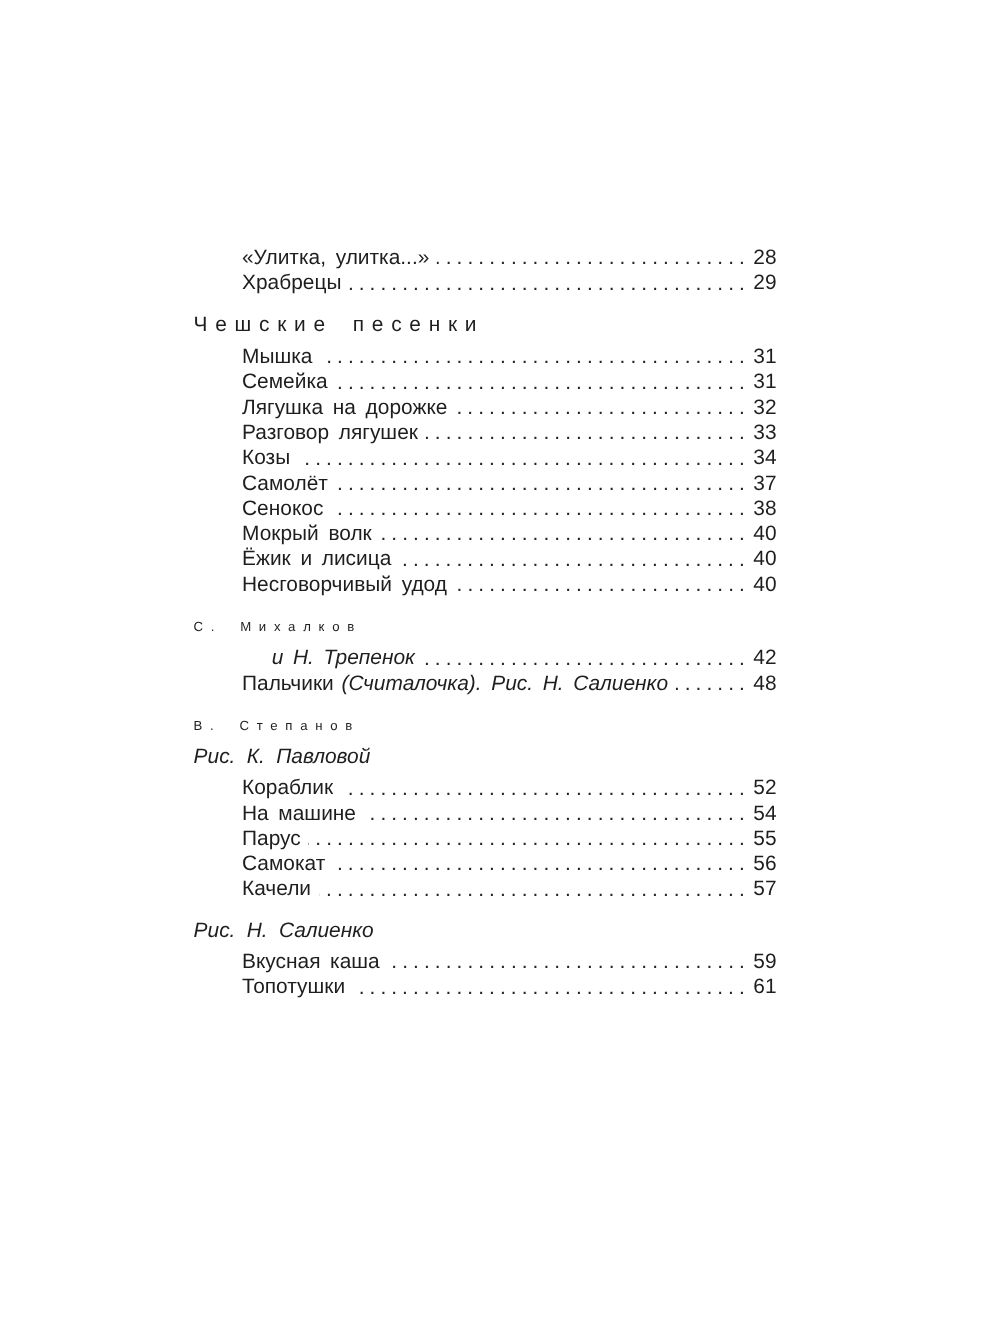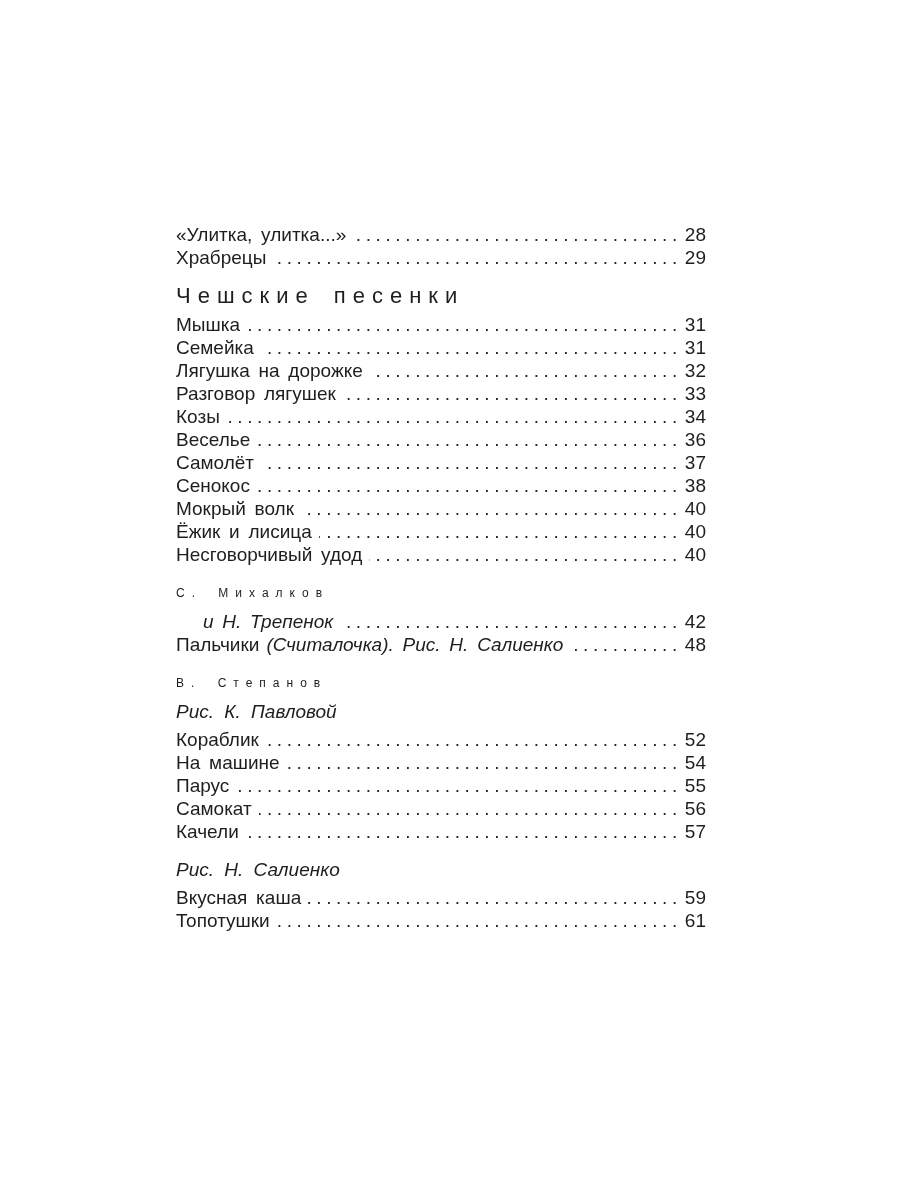--- a/index.html
+++ b/index.html
@@ -30,35 +30,36 @@
   .toc-section + .toc-section { margin-top: 15px; }
 
   .heading {
     line-height: 24px;
     margin: 0 0 5px 0;
     letter-spacing: 7px;
     word-spacing: 6px;
     white-space: nowrap;
   }
   .heading.author { font-weight: normal; font-size: 12px; }
-  .heading.plain  { font-weight: normal; font-size: 22px; }
+  .heading.plain  { font-weight: normal; font-size: 19px; }
 
   .note {
     font-style: italic;
     line-height: 23px;
     margin: 0 0 5px 0;
     word-spacing: 5px;
     white-space: nowrap;
   }
 
   .row {
     display: flex;
     align-items: flex-end;
     height: 23px;
     white-space: nowrap;
+    margin-left: 44px;
   }
   .row.indent { padding-left: 27px; }
 
   .t   { flex: 0 0 auto; }
   .t + .it { margin-left: 7px; }
   .it  { flex: 0 0 auto; font-style: italic; }
 
   .leader {
     flex: 1 1 auto;
     overflow: hidden;
@@ -112,25 +113,20 @@
           <span class="t">Разговор лягушек</span>
           <span class="leader"></span>
           <span class="num">33</span>
         </div>
         <div class="row">
           <span class="t">Козы</span>
           <span class="leader"></span>
           <span class="num">34</span>
         </div>
         <div class="row">
-          <span class="t">Веселье</span>
-          <span class="leader"></span>
-          <span class="num">36</span>
-        </div>
-        <div class="row">
           <span class="t">Самолёт</span>
           <span class="leader"></span>
           <span class="num">37</span>
         </div>
         <div class="row">
           <span class="t">Сенокос</span>
           <span class="leader"></span>
           <span class="num">38</span>
         </div>
         <div class="row">

